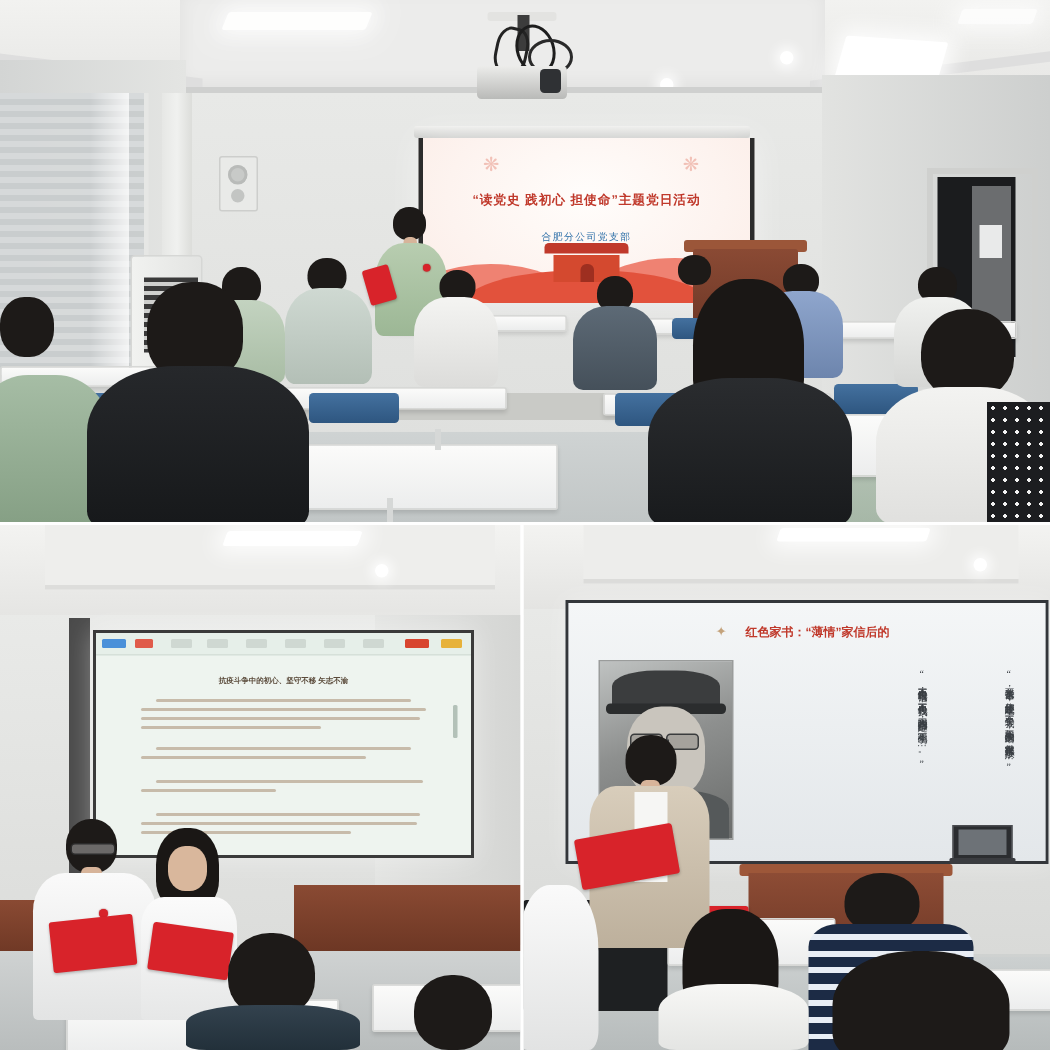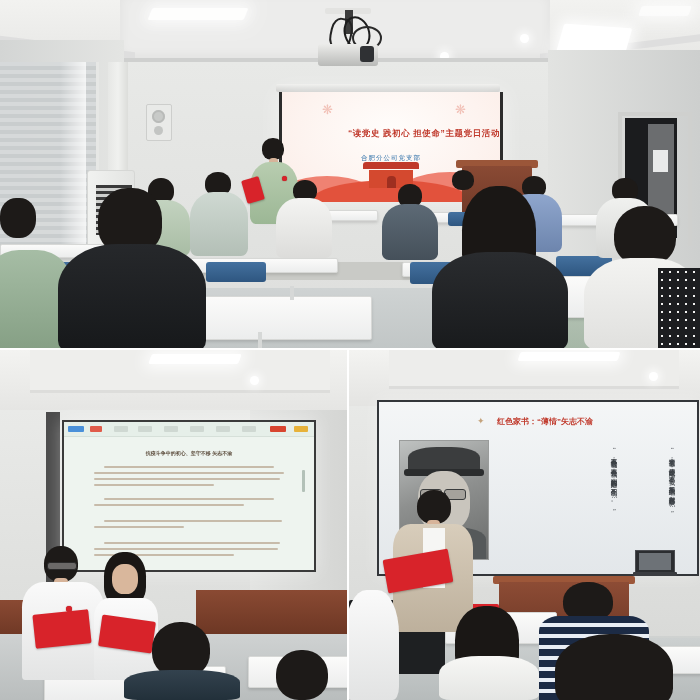--- a/index.html
+++ b/index.html
@@ -83,21 +83,21 @@
   .screen-roller{position:absolute;left:276px;top:84px;width:224px;height:8px;
      background:linear-gradient(180deg,#f0f0ee,#c9cac8);border-radius:2px;}
   .screen{position:absolute;left:279px;top:92px;width:218px;height:110px;
      background:#fdf7f3;border-left:3px solid #2c2c2c;border-right:3px solid #2c2c2c;
      box-shadow:0 0 22px rgba(255,255,255,.5);overflow:hidden;}
   .screen .slide{position:absolute;inset:0;background:
      radial-gradient(ellipse at 50% 35%,#fffdfb 0%,#fdf3ef 60%,#fbece6 100%);}
   .slide-orn{position:absolute;top:10px;font-size:13px;color:#f0b9ae;letter-spacing:-2px;opacity:.85;}
   .orn-l{left:40px;}
   .orn-r{right:36px;}
-  .slide-title{position:absolute;left:0;right:0;top:36px;text-align:right;
+  .slide-title{position:absolute;left:0;right:0;top:36px;text-align:center;
      font-size:8.5px;color:#c0392b;font-weight:bold;letter-spacing:.6px;
      text-shadow:0 0 2px rgba(255,255,255,.8);}
   .slide-sub{position:absolute;left:0;right:0;top:62px;text-align:center;
      font-size:6.5px;color:#2d6fa8;letter-spacing:1px;}
   .slide-hills{position:absolute;left:0;right:0;bottom:0;height:42px;}
   .hill{position:absolute;bottom:0;background:#e05a45;}
   .hill.h1{left:-10px;width:110px;height:26px;border-radius:50% 50% 0 0 / 100% 100% 0 0;background:#ef8272;}
   .hill.h2{right:-10px;width:120px;height:30px;border-radius:50% 50% 0 0 / 100% 100% 0 0;background:#ef8272;}
   .hill.h3{left:28px;right:28px;bottom:0;height:22px;border-radius:50% 50% 0 0 / 100% 100% 0 0;background:#e2523c;}
   .gate{position:absolute;bottom:14px;left:50%;margin-left:-28px;width:56px;height:26px;}
@@ -426,21 +426,21 @@
         <div class="br-ceil-recess"></div>
         <div class="ceil-light" style="left:170px;top:2px;width:100px;height:9px;transform:skewX(-18deg);"></div>
         <div class="downlight" style="left:300px;top:22px;"></div>
       </div>
       <div class="br-wall"></div>
 
       <div class="br-screen">
         <div class="br-slide">
           <div class="br-orn">✦</div>
           <div class="br-title">
-            <span>红色家书：“薄情”矢志不渝</span>
+            <span>红色家书：“薄情”家信后的</span>
           </div>
           <div class="portrait">
             <div class="p-cap"></div>
             <div class="p-capbrim"></div>
             <div class="p-face"></div>
             <div class="p-glass p-gl"></div>
             <div class="p-glass p-gr"></div>
             <div class="p-bridge"></div>
             <div class="p-body"></div>
           </div>

